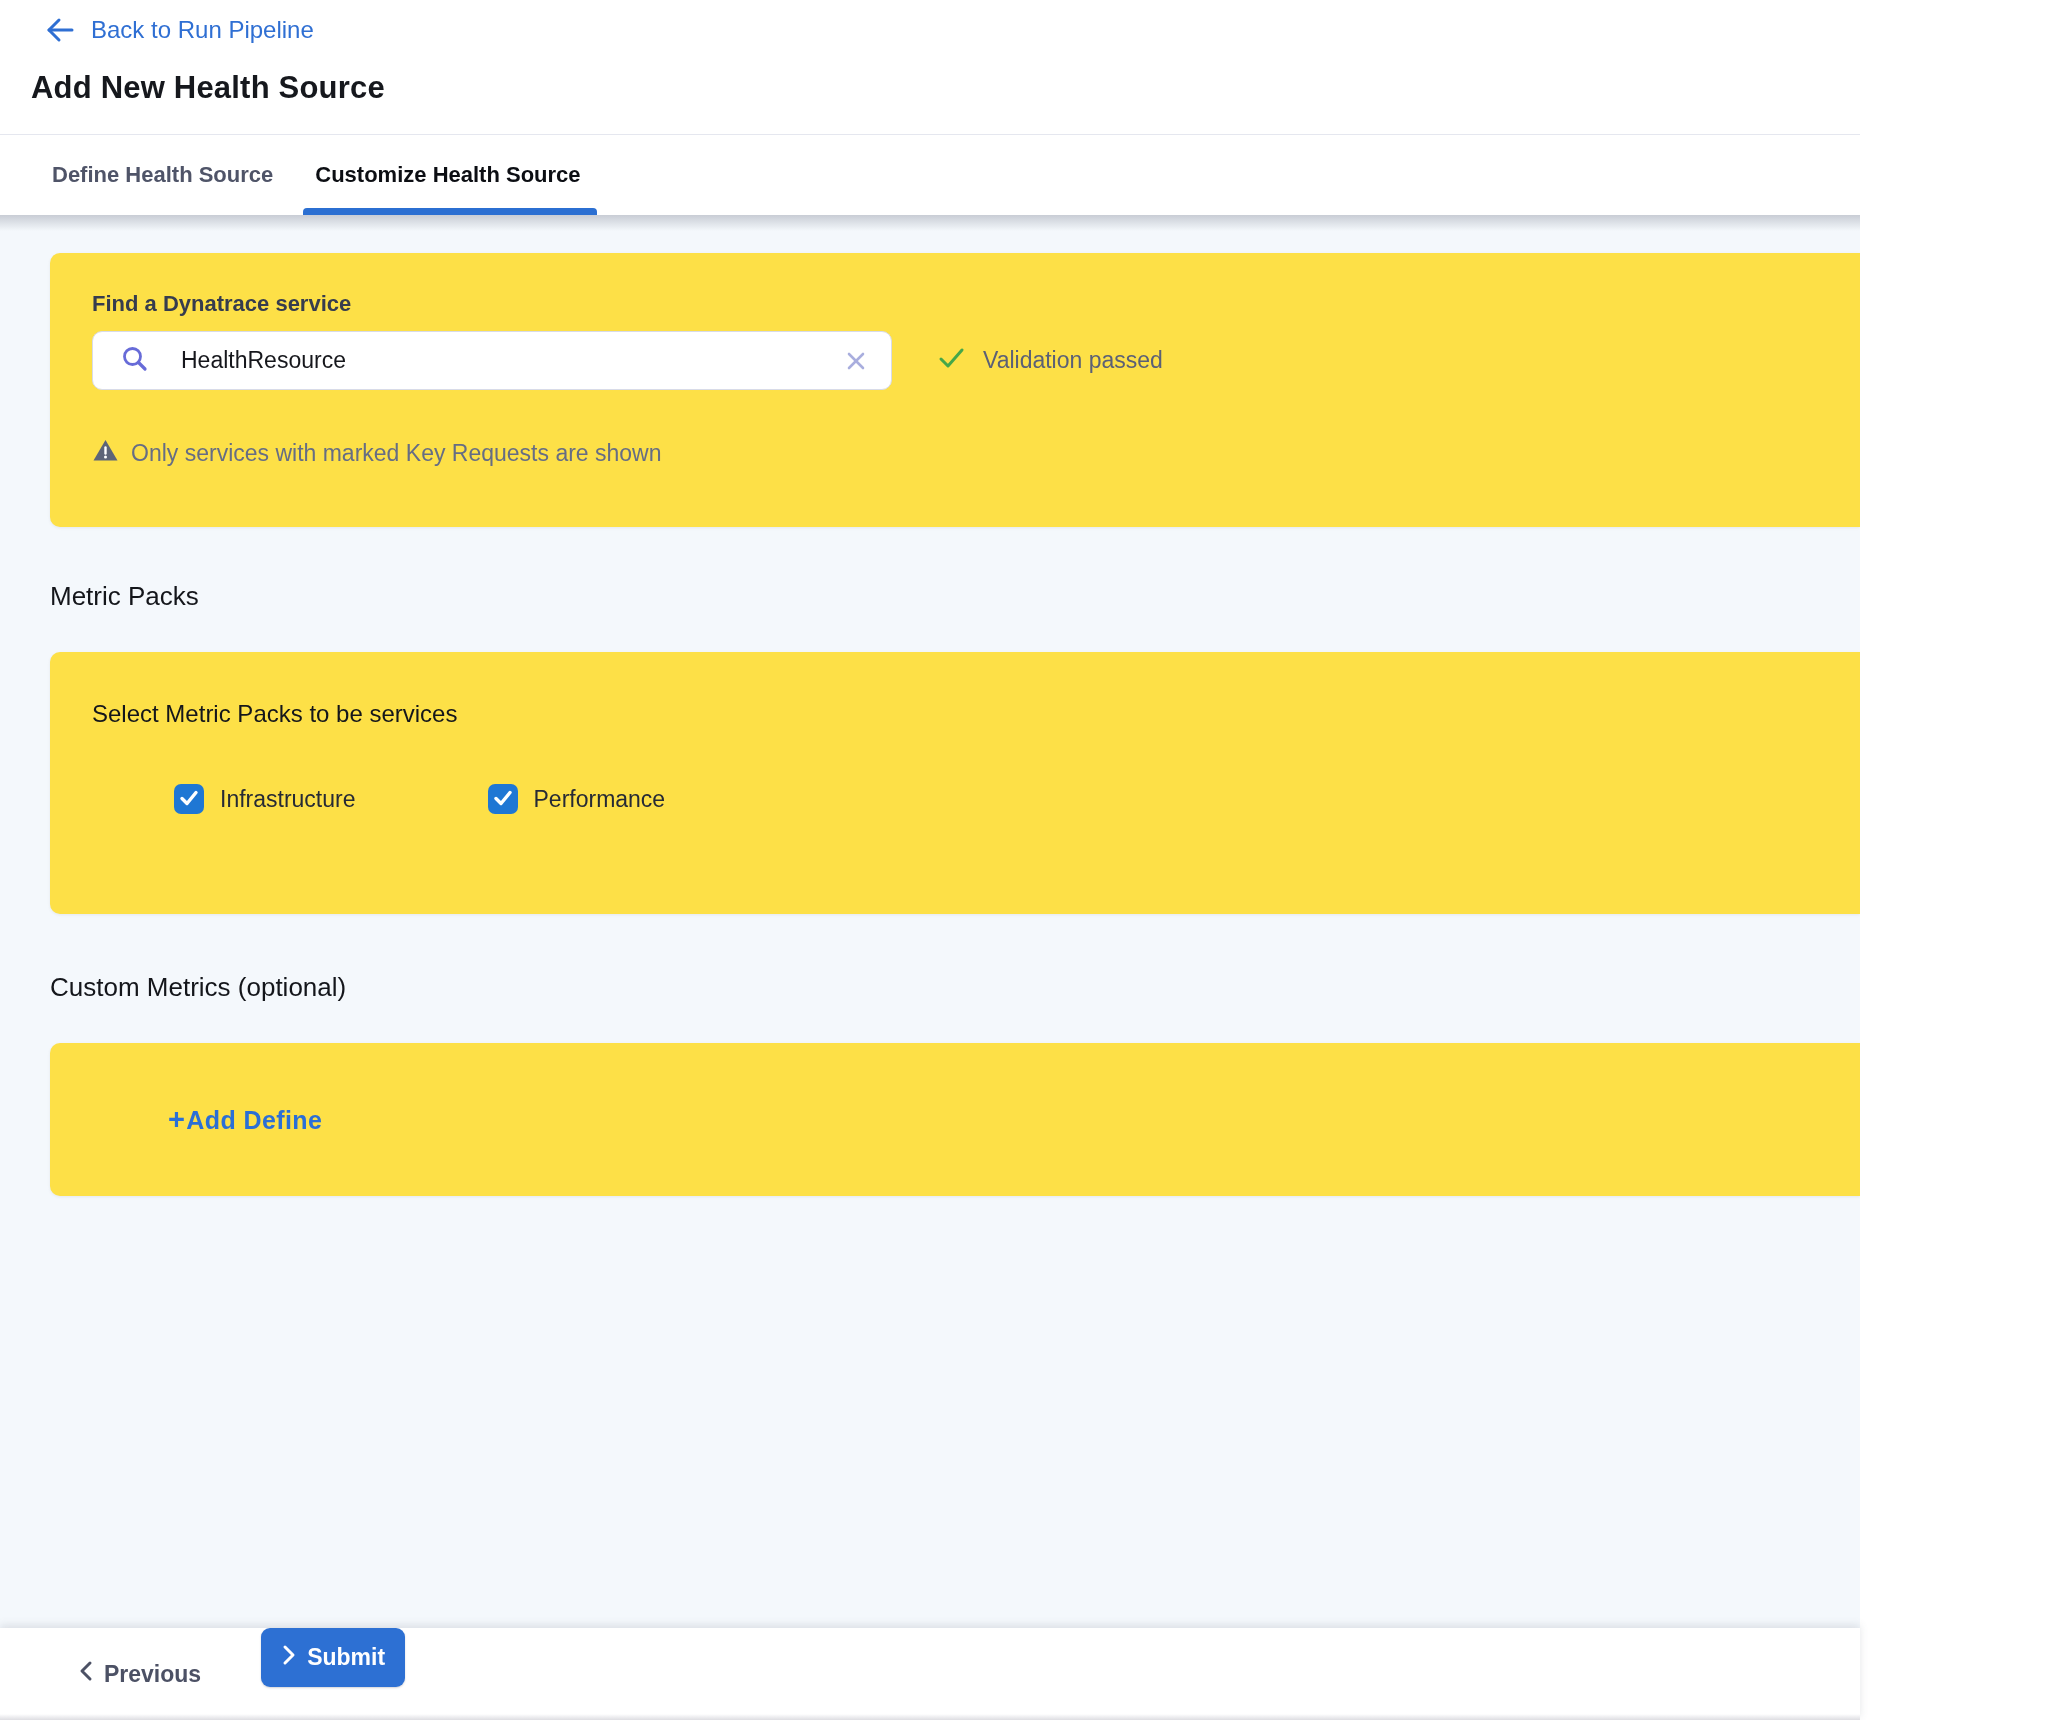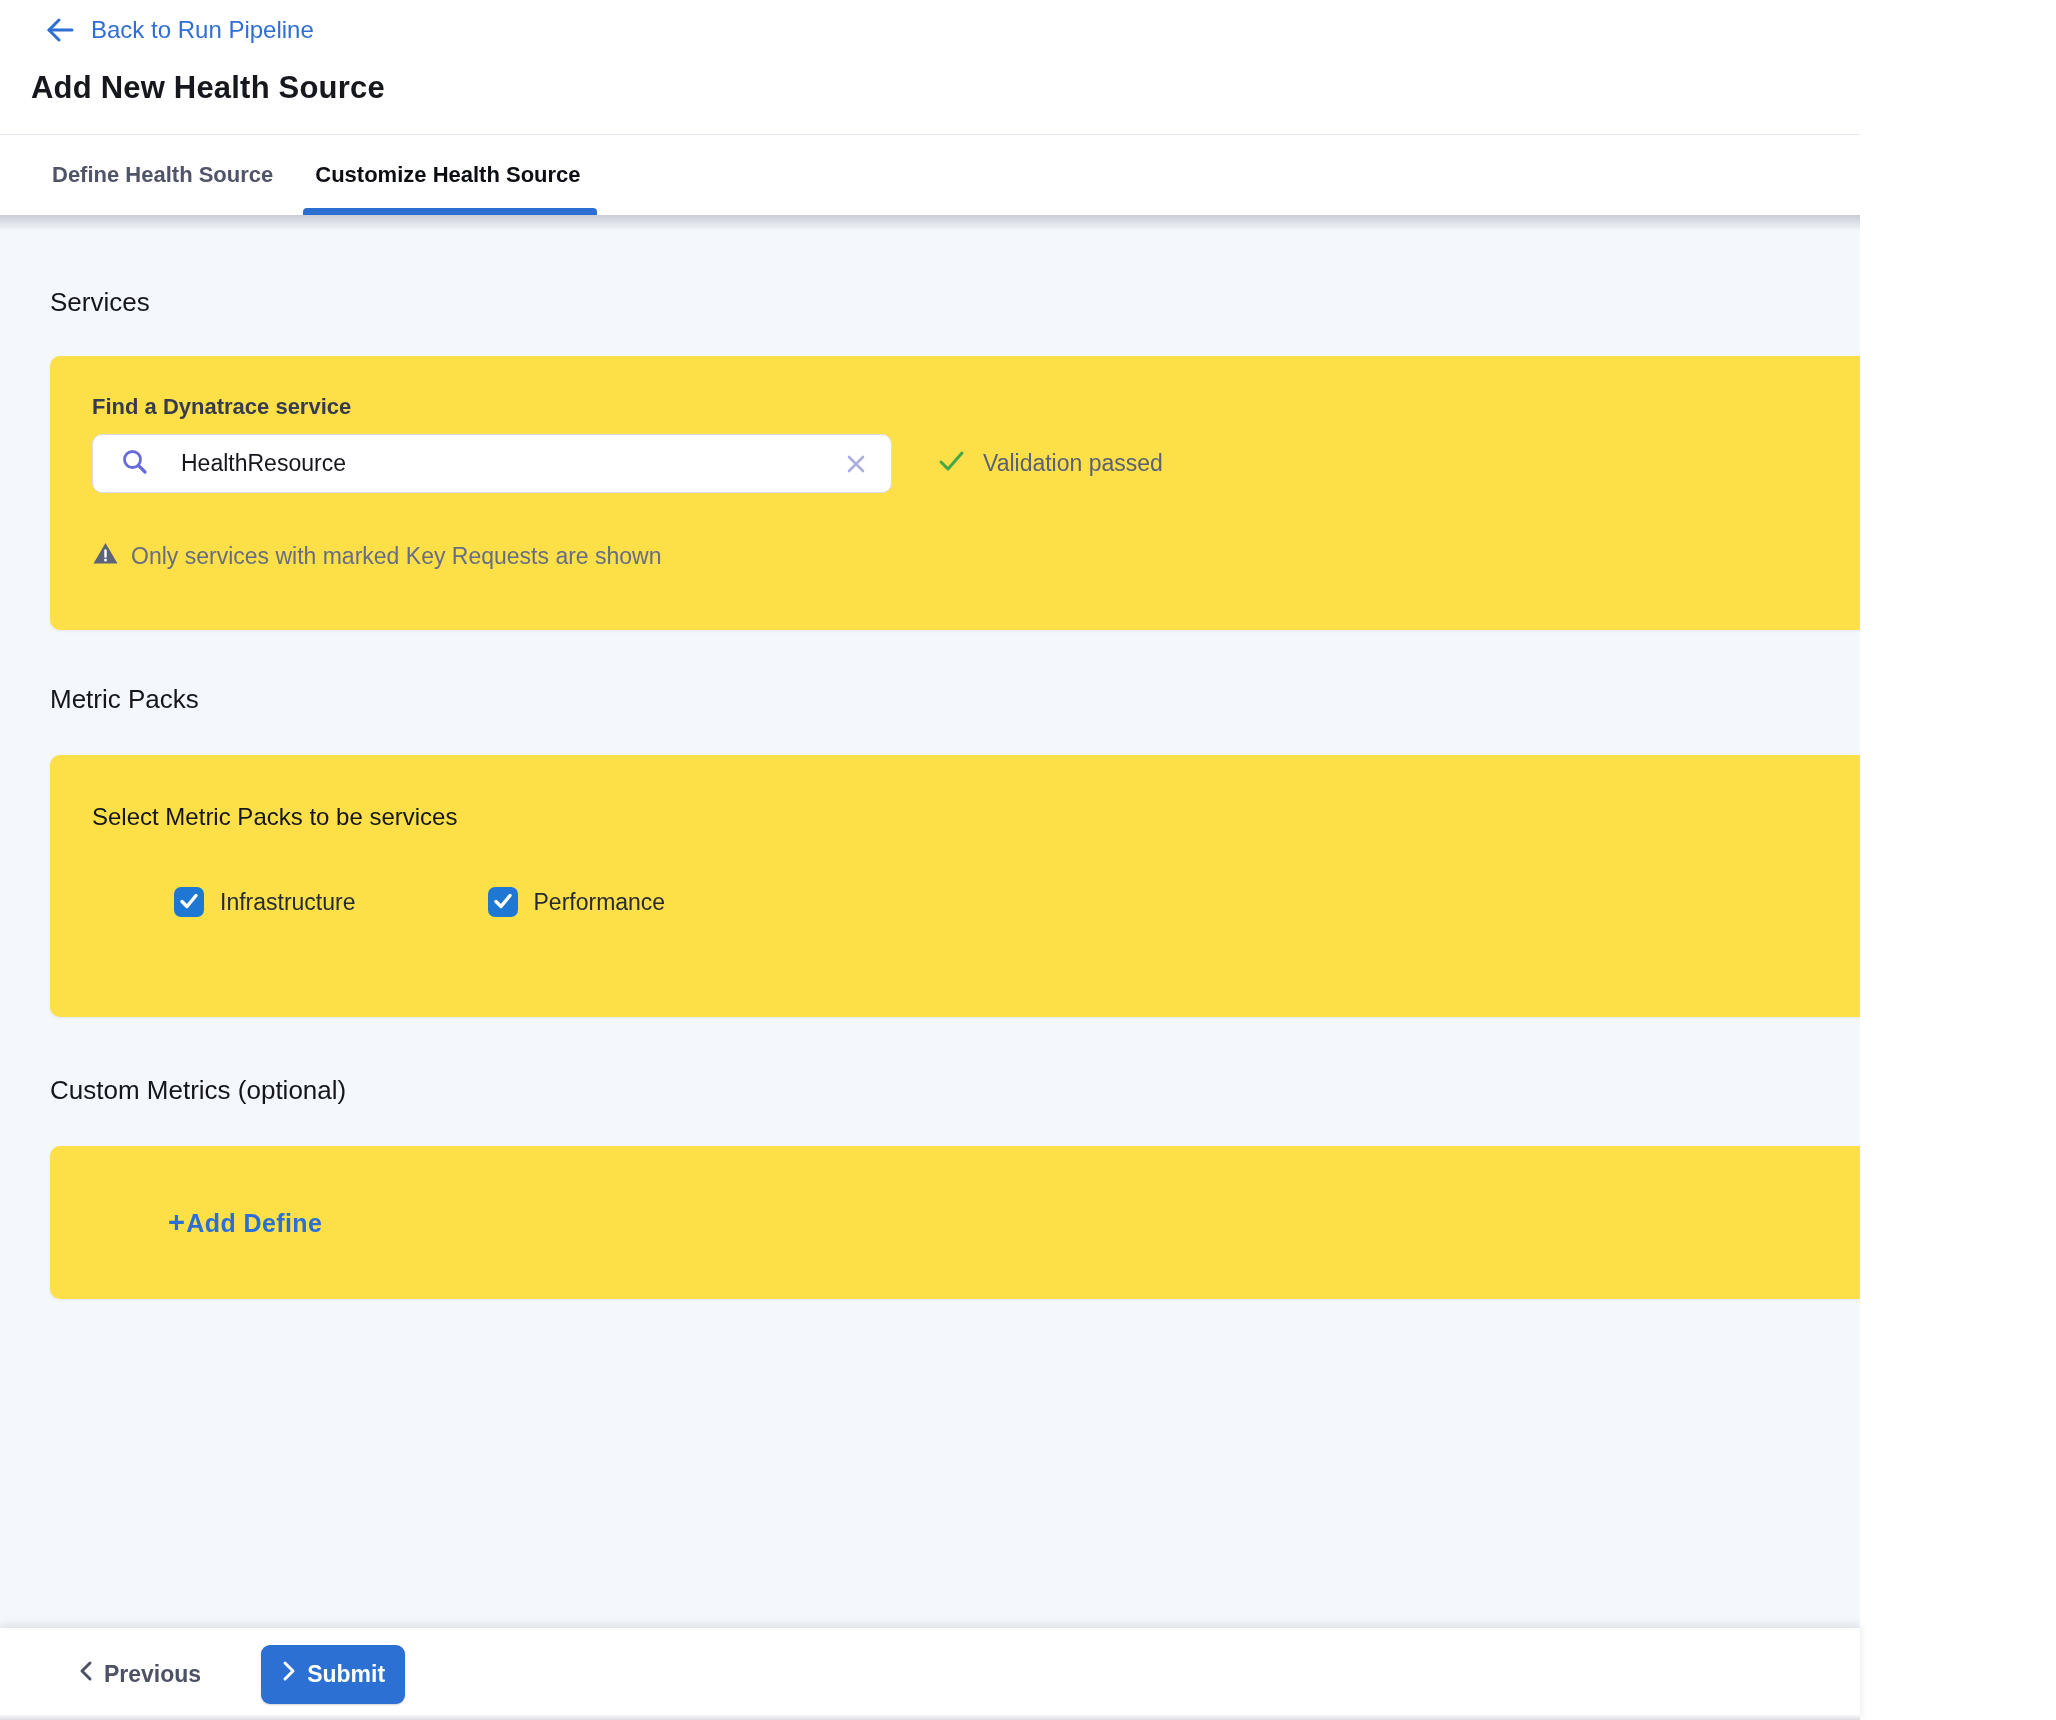--- a/index.html
+++ b/index.html
@@ -45,21 +45,21 @@
   .cb-item { display:flex; align-items:center; gap:16px; cursor:pointer; font-size:23px; color:#262a35; }
   .cb-box { width:30px; height:30px; background:#1f77d4; border-radius:7px; display:flex; align-items:center; justify-content:center; }
 
   
   .h-custom { margin-top:58px !important; }
   .add-card { margin-top:40px; height:153px; display:flex; align-items:center; padding-left:118px; }
   .add-metric { display:inline-flex; align-items:baseline; color:#2b6fd6; font-size:25px; font-weight:600; letter-spacing:0.4px; cursor:pointer; text-decoration:none; }
   .add-metric .plus { font-size:29px; font-weight:600; margin-right:1px; }
 
   
-  footer { height:92px; background:#fff; box-shadow:0 -3px 8px rgba(96,97,112,0.16); display:flex; align-items:center; padding-left:78px; gap:60px; position:relative; }
+  footer { height:92px; background:#fff; box-shadow:0 -3px 8px rgba(96,97,112,0.16); display:flex; padding-left:78px; gap:60px; position:relative; }
   footer::after { content:""; position:absolute; left:0; right:0; bottom:0; height:6px; background:linear-gradient(rgba(255,255,255,0), rgba(180,180,190,0.45)); pointer-events:none; }
   .prev-btn { display:inline-flex; align-items:center; gap:10px; background:none; border:none; color:#4c5165; font-family:"Liberation Sans", sans-serif; font-size:23px; font-weight:600; cursor:pointer; }
   .submit-btn { display:inline-flex; align-items:center; gap:10px; background:#2d70d3; border:none; border-radius:9px; height:59px; padding:0 20px; color:#fff; font-family:"Liberation Sans", sans-serif; font-size:23px; font-weight:700; cursor:pointer; box-shadow:0 1px 2px rgba(40,41,61,0.2); }
 </style>
 </head>
 <body>
 
 <div class="page">
 
   <header>
@@ -75,21 +75,20 @@
     <h1 class="page-title">Add New Health Source</h1>
   </header>
 
   <nav class="tabbar">
     <div class="tab">Define Health Source</div>
     <div class="tab active">Customize Health Source</div>
   </nav>
 
   <main class="content">
 
-    <h2 class="section-heading h-services">Services</h2>
 
     <section class="card services-card">
       <label class="field-label">Find a Dynatrace service</label>
       <div class="search-row">
         <div class="search-box">
           <span class="mag">
             <svg width="28" height="28" viewBox="0 0 28 28">
               <circle cx="11.5" cy="11.5" r="8" fill="none" stroke="#676bd8" stroke-width="2.8"></circle>
               <line x1="17.5" y1="17.5" x2="24" y2="24" stroke="#676bd8" stroke-width="3.2" stroke-linecap="round"></line>
             </svg>

